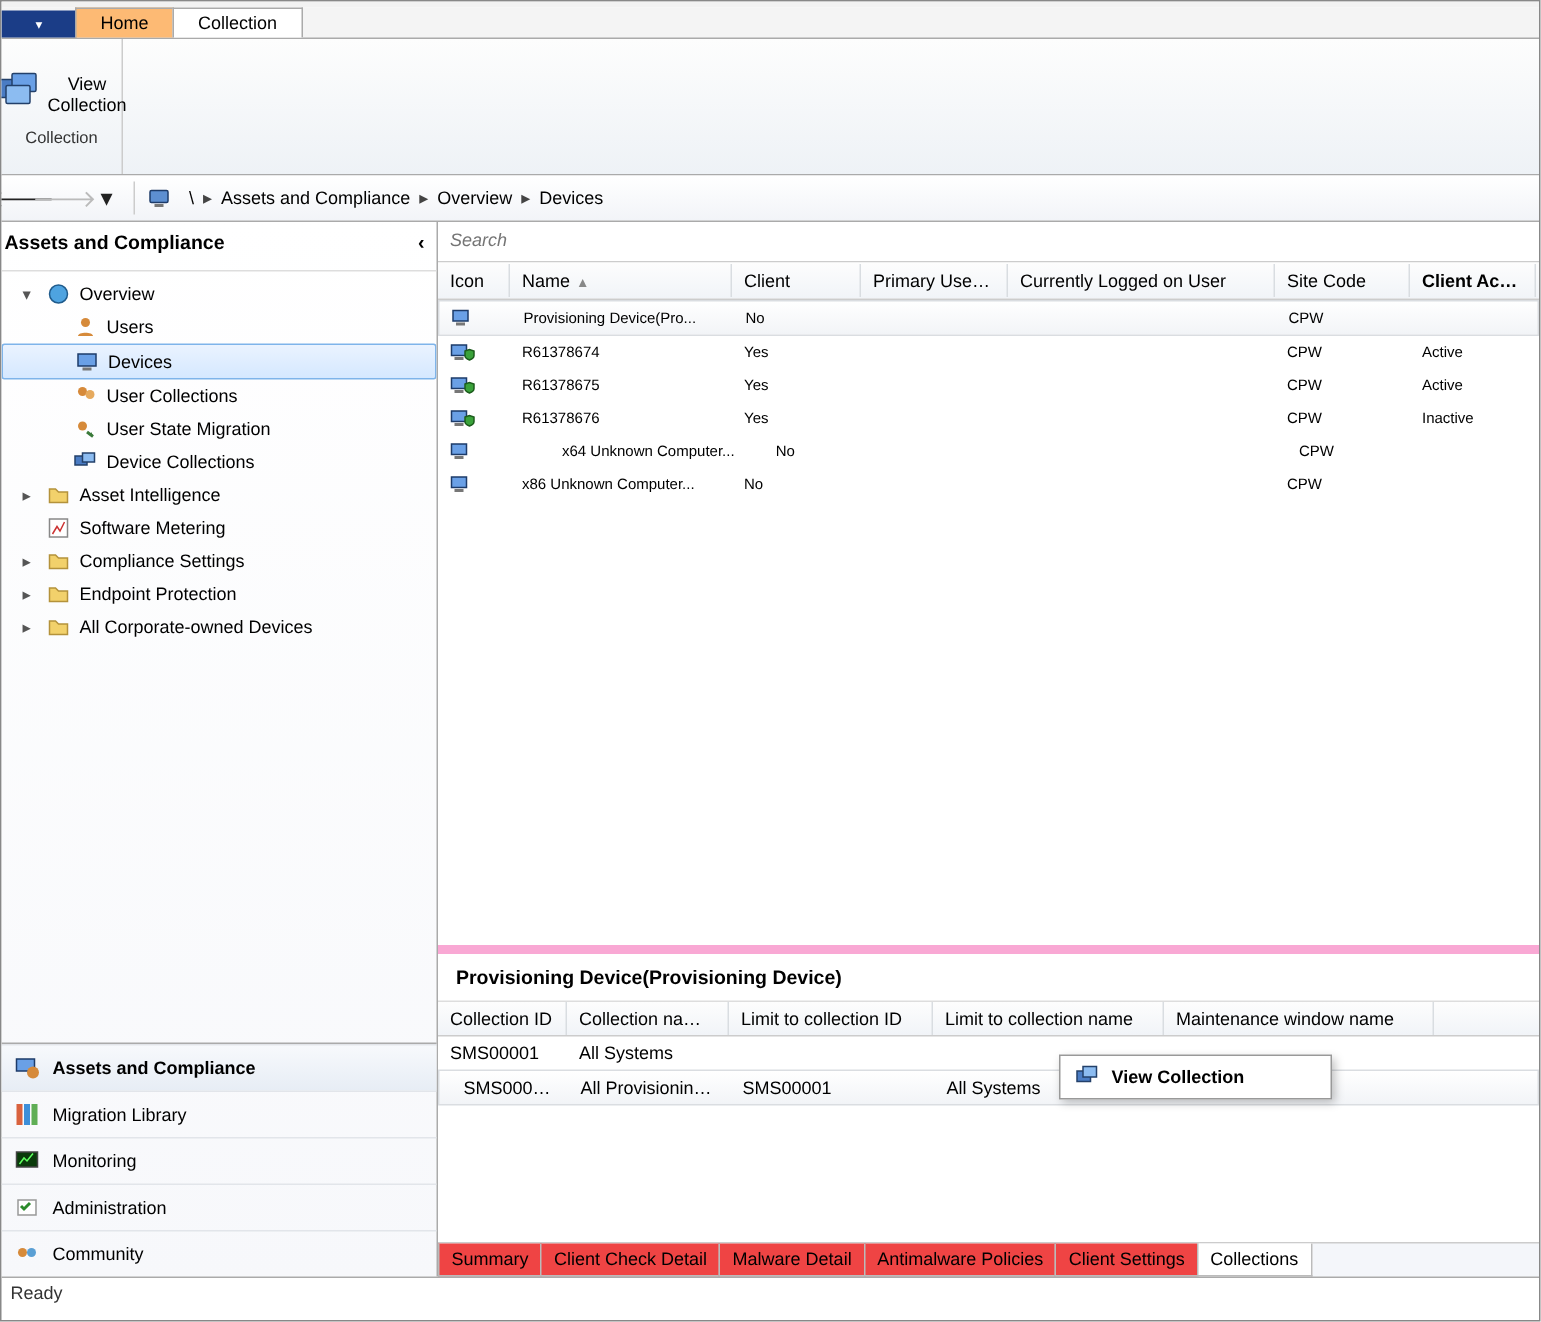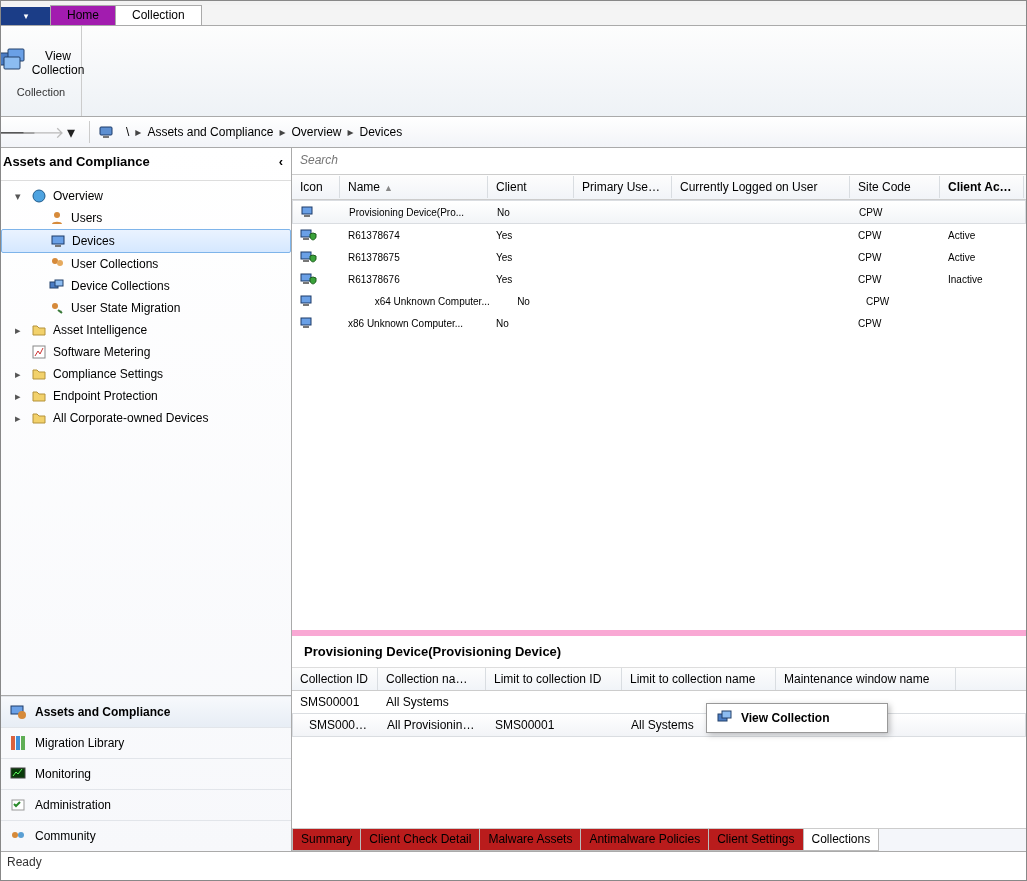--- a/index.html
+++ b/index.html
@@ -1,20 +1,20 @@
 <!DOCTYPE html>
 <html><head>
 <meta charset="utf-8">
 <style>
   html,body{margin:0;padding:0;font-family:"Segoe UI",Tahoma,sans-serif;font-size:12px;color:#000;background:#fff;overflow:hidden}
   body{width:1027px;height:881px;display:flex;flex-direction:column;border:1px solid #888;box-sizing:border-box}
   .topbar{height:4px;background:#f2f2f2}
   .tabs{display:flex;align-items:flex-end;height:20px;background:#f4f4f4;border-bottom:1px solid #aaa}
   .sys-tab{width:50px;height:18px;background:#1b3d87;margin-left:0;display:flex;align-items:center;justify-content:center;color:#fff;font-size:9px}
-  .tab{padding:2px 16px 3px 16px;height:14px;border:1px solid #aaa;border-bottom:none;margin-left:-1px;background:#a21caf;font-size:12px;cursor:pointer}
+  .tab{padding:2px 16px 3px 16px;height:14px;border:1px solid #aaa;border-bottom:none;margin-left:-1px;background:#fdba74;font-size:12px;cursor:pointer}
   .tab.active{background:#fff}
   .ribbon{height:90px;background:linear-gradient(#fdfdfd,#eef2f6);border-bottom:1px solid #aaa;display:flex}
   .ribbon-group{width:80px;border-right:1px solid #ccc;display:flex;flex-direction:column;align-items:center;justify-content:center;font-size:12px}
   .ribbon-btn{display:flex;flex-direction:row;align-items:center;cursor:pointer;padding:3px 4px}
   .ribbon-caption{font-size:11px;color:#333;padding-top:4px}
   .navrow{display:flex;align-items:center;height:30px;border-bottom:1px solid #aaa;background:linear-gradient(#fff,#f2f4f8)}
   .navbtn{width:28px;height:28px;display:flex;align-items:center;justify-content:center;font-size:16px;color:#222;cursor:pointer}
   .breadcrumb{display:flex;align-items:center;gap:6px;margin-left:8px;font-size:12px}
   .crumb-sep{color:#444}
   .crumb-link{cursor:pointer}
@@ -42,21 +42,21 @@
   .grid-body{flex:1;overflow:auto;font-size:10px}
   .row{display:flex;align-items:center;height:22px}
   .row.sel{background:linear-gradient(#ffffff,#f2f4f7);border:1px solid #dadde1}
   .detailpanel{height:215px;border-top:6px solid #f9a8d4;display:flex;flex-direction:column}
   .detail-title{padding:8px 12px;font-weight:bold;font-size:13px}
   .detail-grid-header{display:flex;height:22px;background:linear-gradient(#fdfdfd,#f1f4f8);border-top:1px solid #ddd;border-bottom:1px solid #ccc}
   .detail-body{flex:1;overflow:auto;position:relative}
   .context-menu{position:absolute;left:414px;top:12px;width:180px;background:#fff;border:1px solid #999;box-shadow:2px 2px 6px rgba(0,0,0,.25)}
   .context-item{display:flex;align-items:center;gap:8px;padding:6px 10px;font-weight:bold;font-size:12px;cursor:pointer}
   .detail-tabs{display:flex;height:22px;border-top:1px solid #ccc;background:#f4f6fa}
-  .detail-tab{padding:3px 8px;border:1px solid #bbb;border-top:none;margin-right:-1px;font-size:12px;cursor:pointer;background:#b91c1c}
+  .detail-tab{padding:3px 8px;border:1px solid #bbb;border-top:none;margin-right:-1px;font-size:12px;cursor:pointer;background:#ef4444}
   .detail-tab.active{background:#fff;font-weight:normal}
   .status{height:22px;border-top:1px solid #aaa;padding:3px 6px;color:#333;font-size:12px}
   svg{display:block}
 </style>
 </head>
 <body>
 
 <div class="topbar"></div>
 
 <div class="tabs">
@@ -147,36 +147,36 @@
               <circle cx="6" cy="5" r="3" fill="#d68a3a"></circle>
               <circle cx="11" cy="7" r="3" fill="#e6aa5e"></circle>
             </svg>
           </span>
           <span>User Collections</span>
         </div>
         <div class="tree-item lvl1">
           <span class="expander"></span>
           <span class="tree-icon">
             <svg width="16" height="16">
-              <rect x="1" y="4" width="8" height="6" fill="#4a7cc4" stroke="#23406a"></rect>
-              <rect x="6" y="2" width="8" height="6" fill="#8cbcf1" stroke="#23406a"></rect>
-            </svg>
-          </span>
-          <span>Device Collections</span>
-        </div>
-        <div class="tree-item lvl1">
-          <span class="expander"></span>
-          <span class="tree-icon">
-            <svg width="16" height="16">
               <circle cx="6" cy="6" r="3" fill="#d68a3a"></circle>
               <path d="M9 10l4 3" stroke="#3a7a3a" stroke-width="2"></path>
               <path d="M13 13l-2-1 1-2z" fill="#3a7a3a"></path>
             </svg>
           </span>
           <span>User State Migration</span>
+        </div>
+        <div class="tree-item lvl1">
+          <span class="expander"></span>
+          <span class="tree-icon">
+            <svg width="16" height="16">
+              <rect x="1" y="4" width="8" height="6" fill="#4a7cc4" stroke="#23406a"></rect>
+              <rect x="6" y="2" width="8" height="6" fill="#8cbcf1" stroke="#23406a"></rect>
+            </svg>
+          </span>
+          <span>Device Collections</span>
         </div>
         <div class="tree-item lvl0">
           <span class="expander">▸</span>
           <span class="tree-icon">
             <svg width="16" height="16">
               <path d="M2 4h4l2 2h6v7H2z" fill="#f2d16b" stroke="#b4923b"></path>
             </svg>
           </span>
           <span>Asset Intelligence</span>
         </div>
@@ -405,21 +405,21 @@
                   <rect x="5" y="1" width="9" height="7" fill="#8cbcf1" stroke="#23406a"></rect>
                 </svg>
             </span>
             <span>View Collection</span>
           </div>
         </div>
         </div>
       <div class="detail-tabs" id="detail-tabs">
           <div class="detail-tab">Summary</div>
           <div class="detail-tab">Client Check Detail</div>
-          <div class="detail-tab">Malware Assets</div>
+          <div class="detail-tab">Malware Detail</div>
           <div class="detail-tab">Antimalware Policies</div>
           <div class="detail-tab">Client Settings</div>
           <div class="detail-tab active">Collections</div>
         </div>
     </div>
   </div>
 </div>
 
 <div class="status">Ready</div>
 

